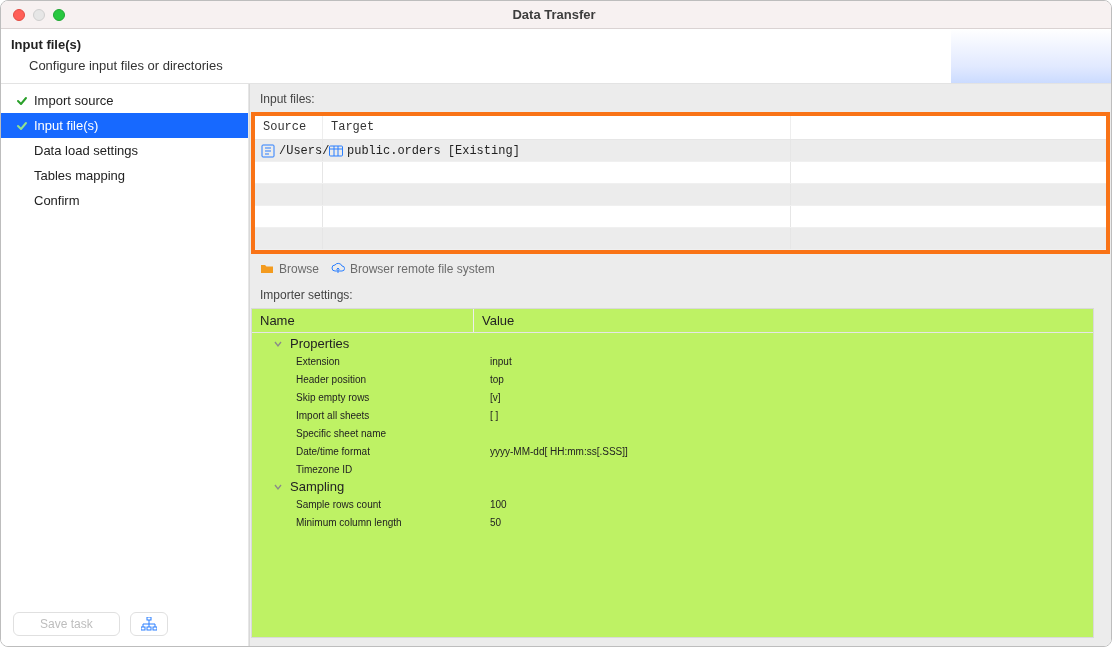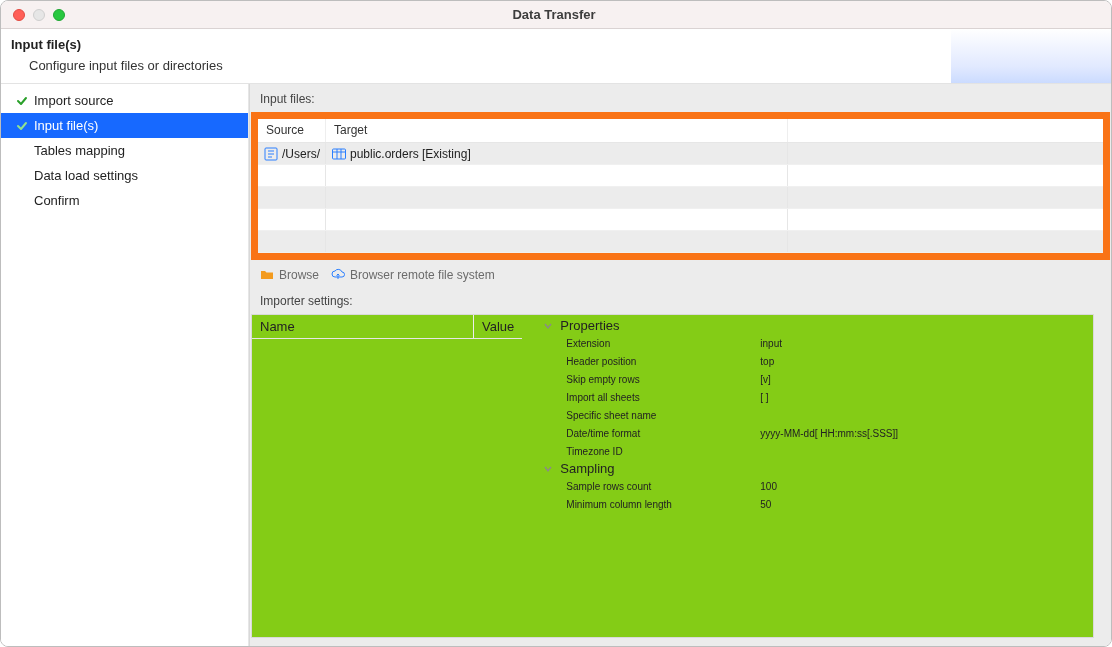--- a/index.html
+++ b/index.html
@@ -21,39 +21,39 @@
 .steps { flex: 1; padding-top: 4px; }
 .step { display: flex; align-items: center; gap: 6px; height: 25px; padding: 0 14px; font-size: 13px; color: #222; cursor: default; }
 .step .check { width: 13px; display: inline-flex; align-items: center; justify-content: center; }
 .step.selected { background: #1769ff; color: #fff; }
 .step.selected .check svg path { stroke: #8fe28f; }
 .sidebar-bottom { display: flex; align-items: center; gap: 10px; padding: 10px 12px; }
 .btn-disabled { background: #fff; color: #bdbdbd; border: 1px solid #e0e0e0; border-radius: 6px; height: 24px; padding: 0 26px; font-size: 12px; }
 .btn-icon { background: #fff; border: 1px solid #e0e0e0; border-radius: 6px; width: 38px; height: 24px; display: inline-flex; align-items: center; justify-content: center; color: #2a7fff; }
 .main { flex: 1; background: #ececec; display: flex; flex-direction: column; border-left: 1px solid #d8d8d8; min-width: 0; }
 .section-label { font-size: 12px; color: #444; padding: 8px 10px 6px 10px; }
-.table-wrap { background: #fff; border: 7px solid #f97316; margin: 0 1px; }
+.table-wrap { background: #fff; border: 4px solid #f97316; margin: 0 1px; font-family: Liberation Mono, monospace; }
 .thead { display: flex; height: 24px; border-bottom: 1px solid #e6e6e6; font-size: 12px; color: #333; }
 .thead .col { padding: 4px 8px; border-right: 1px solid #eee; }
 .col.source { width: 68px; }
 .col.target { flex: 1; }
 .col.extra { width: 315px; border-right: none; }
 .tbody .trow { display: flex; height: 22px; align-items: center; font-size: 12px; border-bottom: 1px solid #f0f0f0; }
 .tbody .trow.alt { background: #ececec; }
 .tbody .trow.empty { background: #fff; }
 .tbody .trow .cell { padding: 0 6px; display: flex; align-items: center; gap: 4px; }
 .tbody .trow .cell.source { width: 68px; border-right: 1px solid #e6e6e6; height: 100%; }
 .tbody .trow .cell.target { flex: 1; border-right: 1px solid #e6e6e6; height: 100%; }
 .tbody .trow .cell.extra { width: 315px; height: 100%; }
 .icon-svg { width: 14px; height: 14px; flex-shrink: 0; }
 .links { display: flex; gap: 12px; padding: 8px 10px 4px 10px; font-size: 12px; align-items: center; }
 .link { display: inline-flex; gap: 5px; align-items: center; color: #6b6b6b; cursor: default; }
 .link.orange .icon-svg { color: #f39b1f; }
 .link.blue .icon-svg { color: #2a7fff; }
-.settings-wrap { flex: 1; background: #84cc16; border: 1px solid #d9d9d9; margin: 0 17px 8px 1px; display: flex; flex-direction: row; min-height: 0; }
+.settings-wrap { flex: 1; background: #bef264; border: 1px solid #d9d9d9; margin: 0 17px 8px 1px; display: flex; flex-direction: column; min-height: 0; }
 .settings-head { display: flex; height: 24px; border-bottom: 1px solid #e6e6e6; font-size: 13px; }
 .settings-head .nameh { width: 222px; padding: 4px 8px; border-right: 1px solid #eee; }
 .settings-head .valh { flex: 1; padding: 4px 8px; }
 .settings-body { flex: 1; overflow: auto; padding: 2px 16px; }
 .group { display: flex; align-items: center; gap: 6px; padding: 1px 6px 1px 4px; font-size: 13px; color: #222; }
 .group .tw { width: 12px; display: inline-flex; align-items: center; justify-content: center; color: #8a8a8a; }
 .prop { display: flex; align-items: center; font-size: 10px; padding: 0px 6px 0px 28px; height: 18px; }
 .prop .pname { width: 194px; }
 .prop .pval { flex: 1; }
 .footer { height: 60px; border-top: 1px solid #e3e3e3; background: #fff; display: flex; align-items: center; justify-content: flex-end; gap: 18px; padding: 0 22px; }
@@ -97,30 +97,42 @@
         <div class="step selected">
           <span class="check">
               <svg width="12" height="12" viewBox="0 0 12 12">
                 <path d="M2 6 L5 9 L10 3" stroke="#8fe28f" stroke-width="2" fill="none" stroke-linecap="round" stroke-linejoin="round"></path>
               </svg>
             </span>
           <span>Input file(s)</span>
         </div>
         <div class="step">
           <span class="check"></span>
+          <span>Data load settings</span>
+        </div>
+        <div class="step">
+          <span class="check"></span>
           <span>Tables mapping</span>
-        </div>
-        <div class="step">
-          <span class="check"></span>
-          <span>Data load settings</span>
         </div>
         <div class="step">
           <span class="check"></span>
           <span>Confirm</span>
         </div>
+      </div>
+      <div class="sidebar-bottom">
+        <button class="btn-disabled">Save task</button>
+        <button class="btn-icon">
+          <svg width="16" height="14" viewBox="0 0 16 14">
+              <rect x="6" y="0" width="4" height="3" fill="none" stroke="#2a7fff"></rect>
+              <rect x="0" y="10" width="4" height="3" fill="none" stroke="#2a7fff"></rect>
+              <rect x="6" y="10" width="4" height="3" fill="none" stroke="#2a7fff"></rect>
+              <rect x="12" y="10" width="4" height="3" fill="none" stroke="#2a7fff"></rect>
+              <path d="M8 3 V6 M2 10 V7 H14 V10 M8 6 V10" stroke="#2a7fff" fill="none"></path>
+            </svg>
+        </button>
       </div>
     </div>
 
     <div class="main">
       <div class="section-label">Input files:</div>
 
       <div class="table-wrap">
         <div class="thead">
           <div class="col source">Source</div>
           <div class="col target">Target</div>

